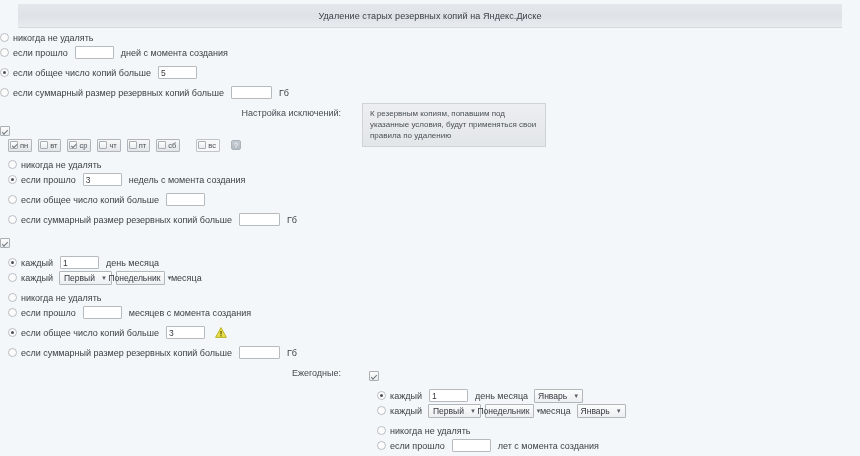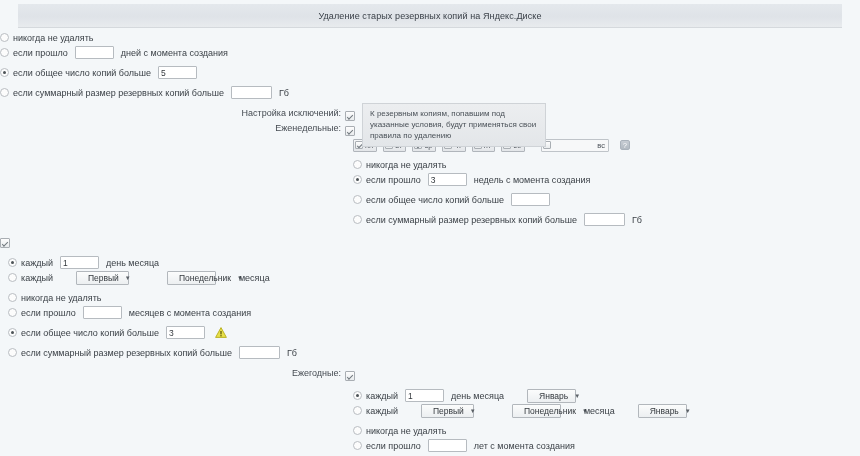--- a/index.html
+++ b/index.html
@@ -107,29 +107,29 @@
     color: #33383d;
     padding: 0 2px;
     box-sizing: border-box;
     margin: 0 3px;
     border-radius: 1px;
   }
   input.num.wide { width: 41px; }
   .sel {
     display: inline-flex;
     align-items: center;
-    justify-content: space-between;
+    justify-content: center;
     height: 14px;
     border: 1px solid #b2b7bc;
     background: linear-gradient(to bottom, #fbfcfc, #eceff1);
     font-size: 8.5px;
     color: #33383d;
     padding: 0 11px;
     box-sizing: border-box;
-    margin: 0 19px;
+    margin: 0 2px;
     border-radius: 1px;
   }
   .sel .arw {
     font-size: 6px;
     color: #5a6066;
     margin-left: 6px;
     line-height: 1;
   }
   .sel.w-first { width: 53px; }
   .sel.w-day { width: 49px; }
@@ -180,36 +180,35 @@
     left: 0.5px; top: 2px;
     width: 4px; height: 1.5px;
     border-left-width: 1.3px;
     border-bottom-width: 1.3px;
   }
   .wkbox .wl { font-size: 7.5px; color: #4a5057; }
   .wkbox.plain {
     background: #f7f8f9;
     border-color: #bfc4c9;
     margin-left: 10px;
-    gap: 44px;
   }
   .tooltip {
     position: absolute;
     left: 362px; top: 103px;
     width: 184px;
     background: linear-gradient(to bottom, #eceef0, #e3e6e9);
     border: 1px solid #cfd3d7;
     font-size: 8px;
     color: #4a5158;
     line-height: 11px;
     padding: 4px 6px 5px 7px;
     box-sizing: border-box;
     z-index: 20;
   }
-  .sect { margin-top: 8px; }
+  .sect { margin-top: 8px; gap: 24px; }
   .indent { padding-left: 8px; }
 </style>
 </head>
 <body>
 
 <div class="header-bar">
   <div class="header-title">Удаление старых резервных копий на Яндекс.Диске</div>
 </div>
 
 <div class="form">
@@ -244,21 +243,20 @@
     <div class="lbl-col">Настройка исключений:</div>
     <div class="ctl-col">
       <div class="opt">
         <span class="cb on"></span>
         <span class="help pale">?</span>
       </div>
     </div>
   </div>
 
   <div class="row">
-    <div class="lbl-col">Еженедельные:</div>
     <div class="ctl-col">
       <div class="opt">
         <span class="cb on"></span>
       </div>
       <div class="wkrow indent">
         <span class="wkbox">
           <span class="cb on"></span>
           <span class="wl">пн</span>
         </span>
         <span class="wkbox">

